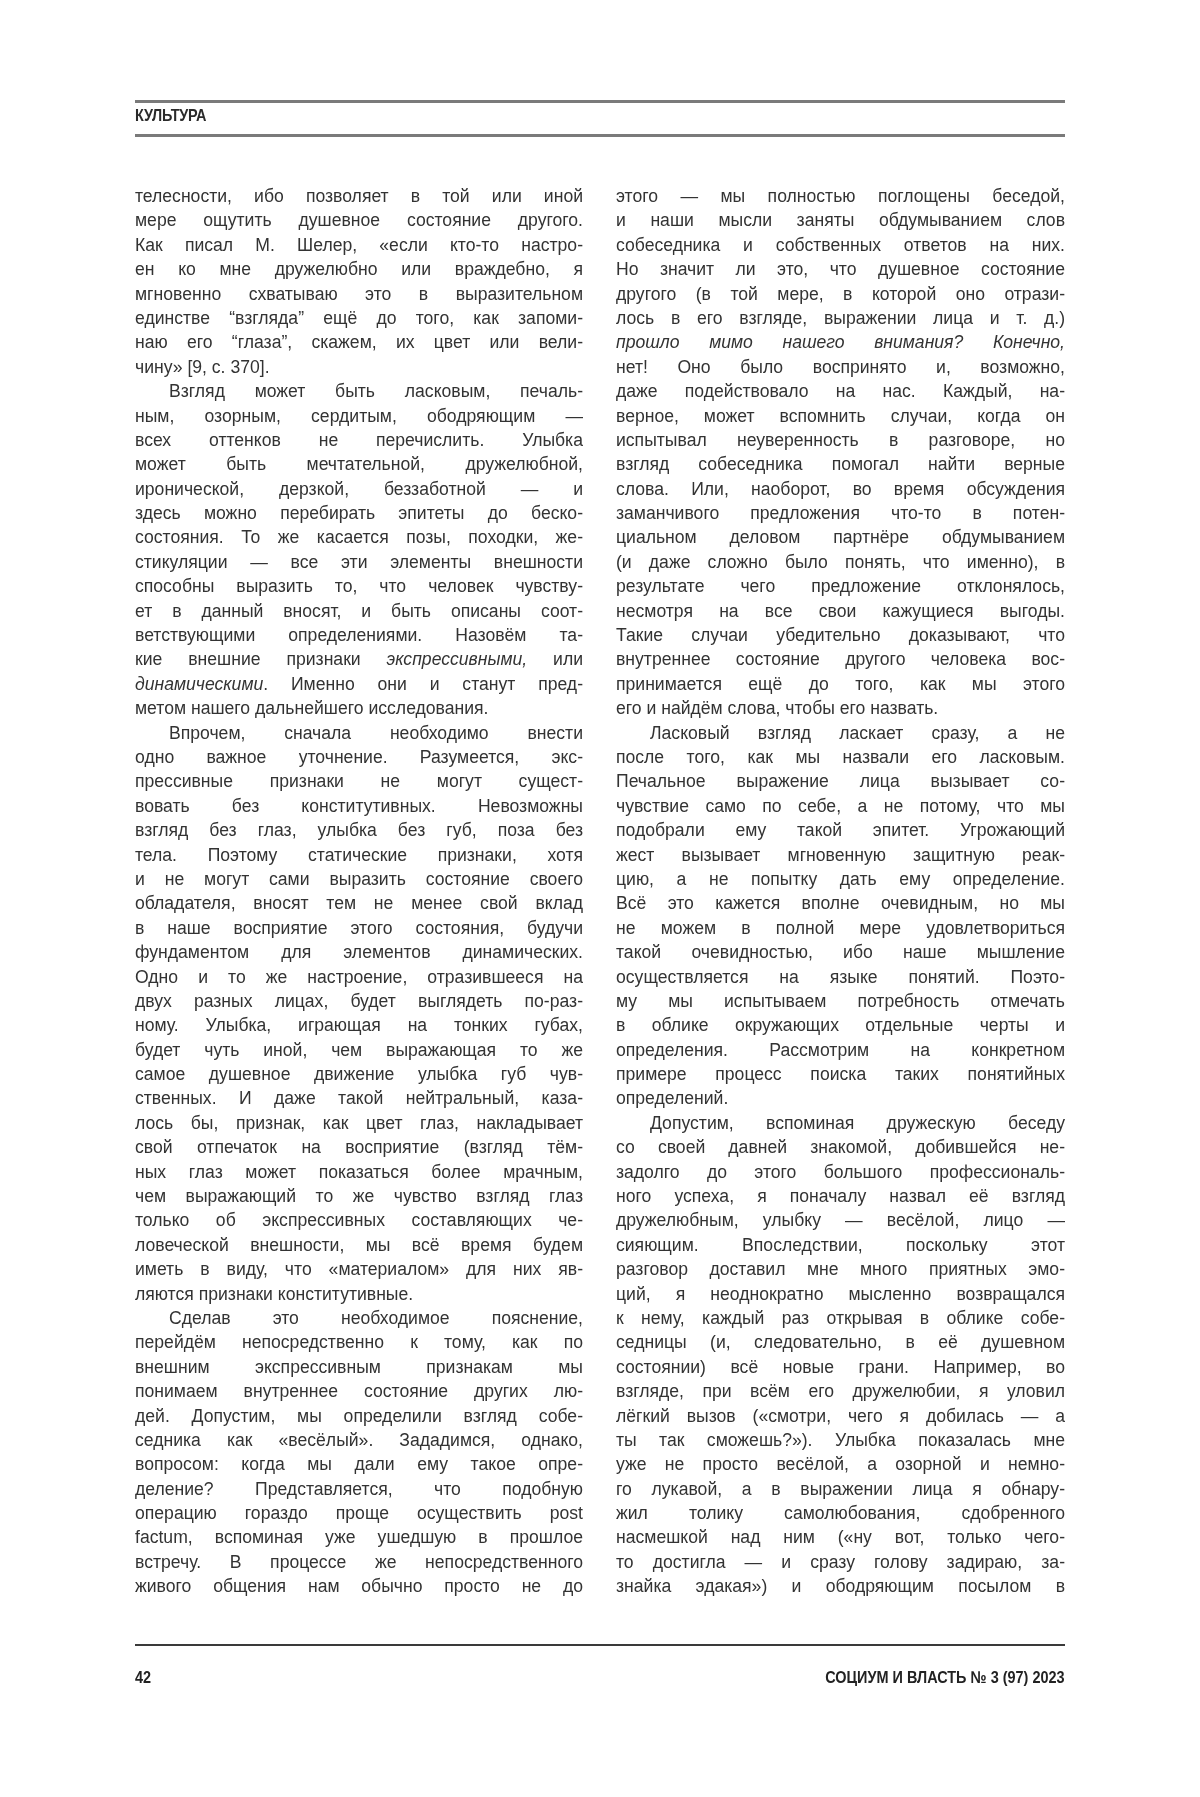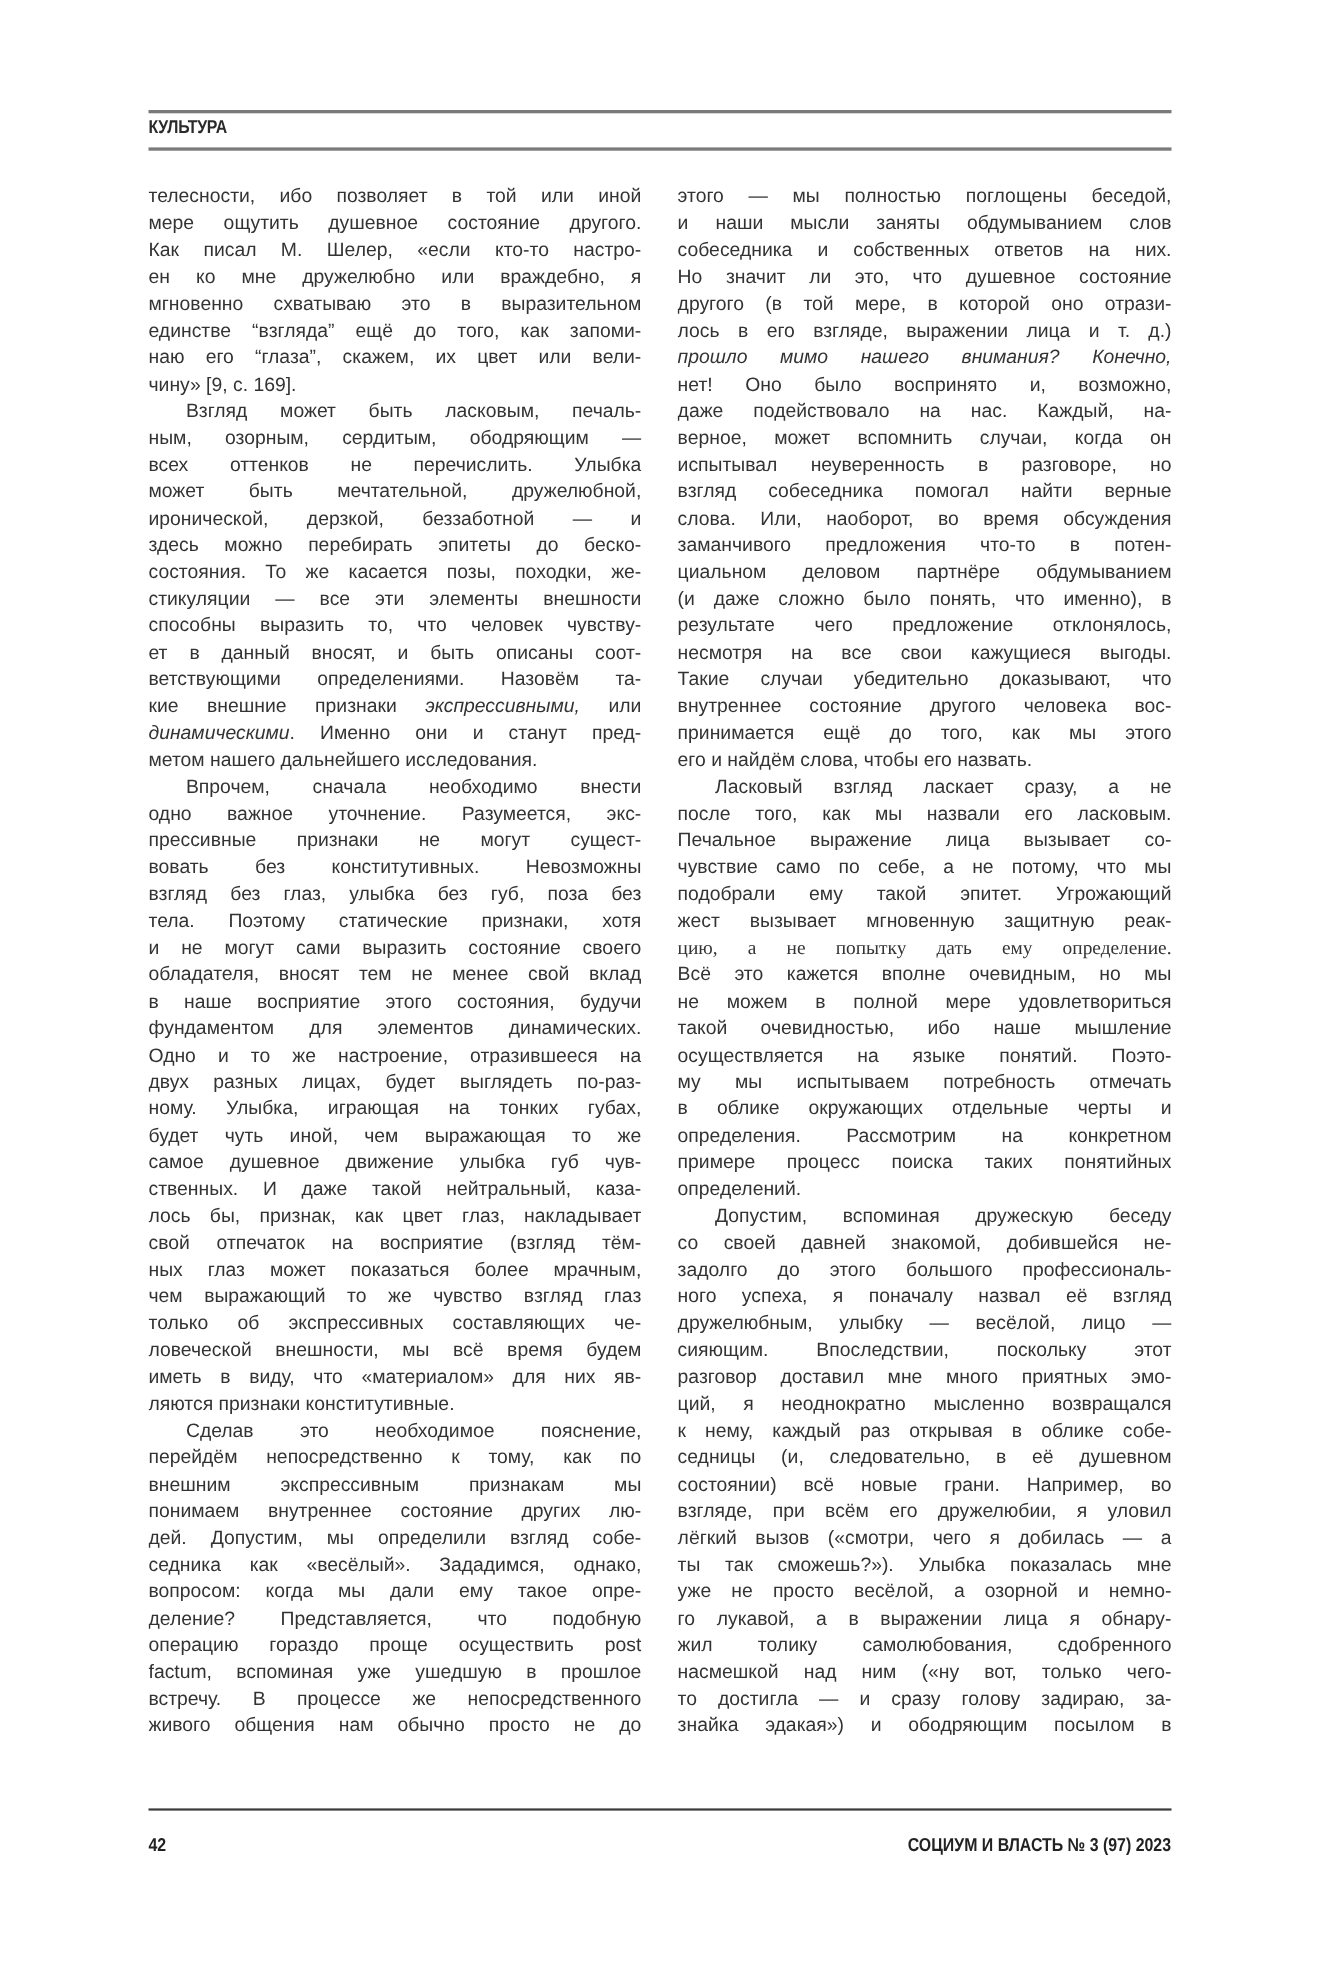--- a/index.html
+++ b/index.html
@@ -21,21 +21,21 @@
     font-size: 17px; color: #222;
     transform: scaleX(0.85); transform-origin: left center;
   }
   .journal-info {
     position: absolute; right: 135px; top: 1668px;
     font-family: "Liberation Sans", sans-serif; font-weight: bold;
     font-size: 17px; color: #222; white-space: nowrap;
     transform: scaleX(0.85); transform-origin: right center;
   }
   .column {
-    position: absolute; top: 166px;
+    position: absolute; top: 184px;
     font-family: "Liberation Sans", sans-serif;
     font-size: 17.6px; color: #333;
   }
   .column.left { left: 135px; width: 448px; }
   .column.right { left: 616px; width: 449px; }
   .line {
     display: block; height: 24.4px; line-height: 24.4px;
     white-space: nowrap; text-align: justify; text-align-last: justify;
     overflow: hidden;
   }
@@ -52,21 +52,21 @@
   <div class="rule top2"></div>
 
   <div class="column left">
       <div class="line" style="white-space: nowrap;">телесности, ибо позволяет в той или иной</div>
       <div class="line" style="white-space: nowrap;">мере ощутить душевное состояние другого.</div>
       <div class="line" style="white-space: nowrap;">Как писал М. Шелер, «если кто-то настро-</div>
       <div class="line" style="white-space: nowrap;">ен ко мне дружелюбно или враждебно, я</div>
       <div class="line" style="white-space: nowrap;">мгновенно схватываю это в выразительном</div>
       <div class="line" style="white-space: nowrap;">единстве “взгляда” ещё до того, как запоми-</div>
       <div class="line" style="white-space: nowrap;">наю его “глаза”, скажем, их цвет или вели-</div>
-      <div class="line last" style="white-space: nowrap;">чину» [9, с. 169].</div>
+      <div class="line last" style="white-space: nowrap;">чину» [9, с. 370].</div>
       <div class="line indent" style="white-space: nowrap;">Взгляд может быть ласковым, печаль-</div>
       <div class="line" style="white-space: nowrap;">ным, озорным, сердитым, ободряющим —</div>
       <div class="line" style="white-space: nowrap;">всех оттенков не перечислить. Улыбка</div>
       <div class="line" style="white-space: nowrap;">может быть мечтательной, дружелюбной,</div>
       <div class="line" style="white-space: nowrap;">иронической, дерзкой, беззаботной — и</div>
       <div class="line" style="white-space: nowrap;">здесь можно перебирать эпитеты до беско-</div>
       <div class="line" style="white-space: nowrap;">состояния. То же касается позы, походки, же-</div>
       <div class="line" style="white-space: nowrap;">стикуляции — все эти элементы внешности</div>
       <div class="line" style="white-space: nowrap;">способны выразить то, что человек чувству-</div>
       <div class="line" style="white-space: nowrap;">ет в данный вносят, и быть описаны соот-</div>
@@ -133,21 +133,21 @@
       <div class="line" style="white-space: nowrap;">Такие случаи убедительно доказывают, что</div>
       <div class="line" style="white-space: nowrap;">внутреннее состояние другого человека вос-</div>
       <div class="line" style="white-space: nowrap;">принимается ещё до того, как мы этого</div>
       <div class="line last" style="white-space: nowrap;">его и найдём слова, чтобы его назвать.</div>
       <div class="line indent" style="white-space: nowrap;">Ласковый взгляд ласкает сразу, а не</div>
       <div class="line" style="white-space: nowrap;">после того, как мы назвали его ласковым.</div>
       <div class="line" style="white-space: nowrap;">Печальное выражение лица вызывает со-</div>
       <div class="line" style="white-space: nowrap;">чувствие само по себе, а не потому, что мы</div>
       <div class="line" style="white-space: nowrap;">подобрали ему такой эпитет. Угрожающий</div>
       <div class="line" style="white-space: nowrap;">жест вызывает мгновенную защитную реак-</div>
-      <div class="line" style="white-space: nowrap; font-family: Liberation Serif, serif;">цию, а не попытку дать ему определение.</div>
+      <div class="line" style="white-space: nowrap;">цию, а не попытку дать ему определение.</div>
       <div class="line" style="white-space: nowrap;">Всё это кажется вполне очевидным, но мы</div>
       <div class="line" style="white-space: nowrap;">не можем в полной мере удовлетвориться</div>
       <div class="line" style="white-space: nowrap;">такой очевидностью, ибо наше мышление</div>
       <div class="line" style="white-space: nowrap;">осуществляется на языке понятий. Поэто-</div>
       <div class="line" style="white-space: nowrap;">му мы испытываем потребность отмечать</div>
       <div class="line" style="white-space: nowrap;">в облике окружающих отдельные черты и</div>
       <div class="line" style="white-space: nowrap;">определения. Рассмотрим на конкретном</div>
       <div class="line" style="white-space: nowrap;">примере процесс поиска таких понятийных</div>
       <div class="line last" style="white-space: nowrap;">определений.</div>
       <div class="line indent" style="white-space: nowrap;">Допустим, вспоминая дружескую беседу</div>

